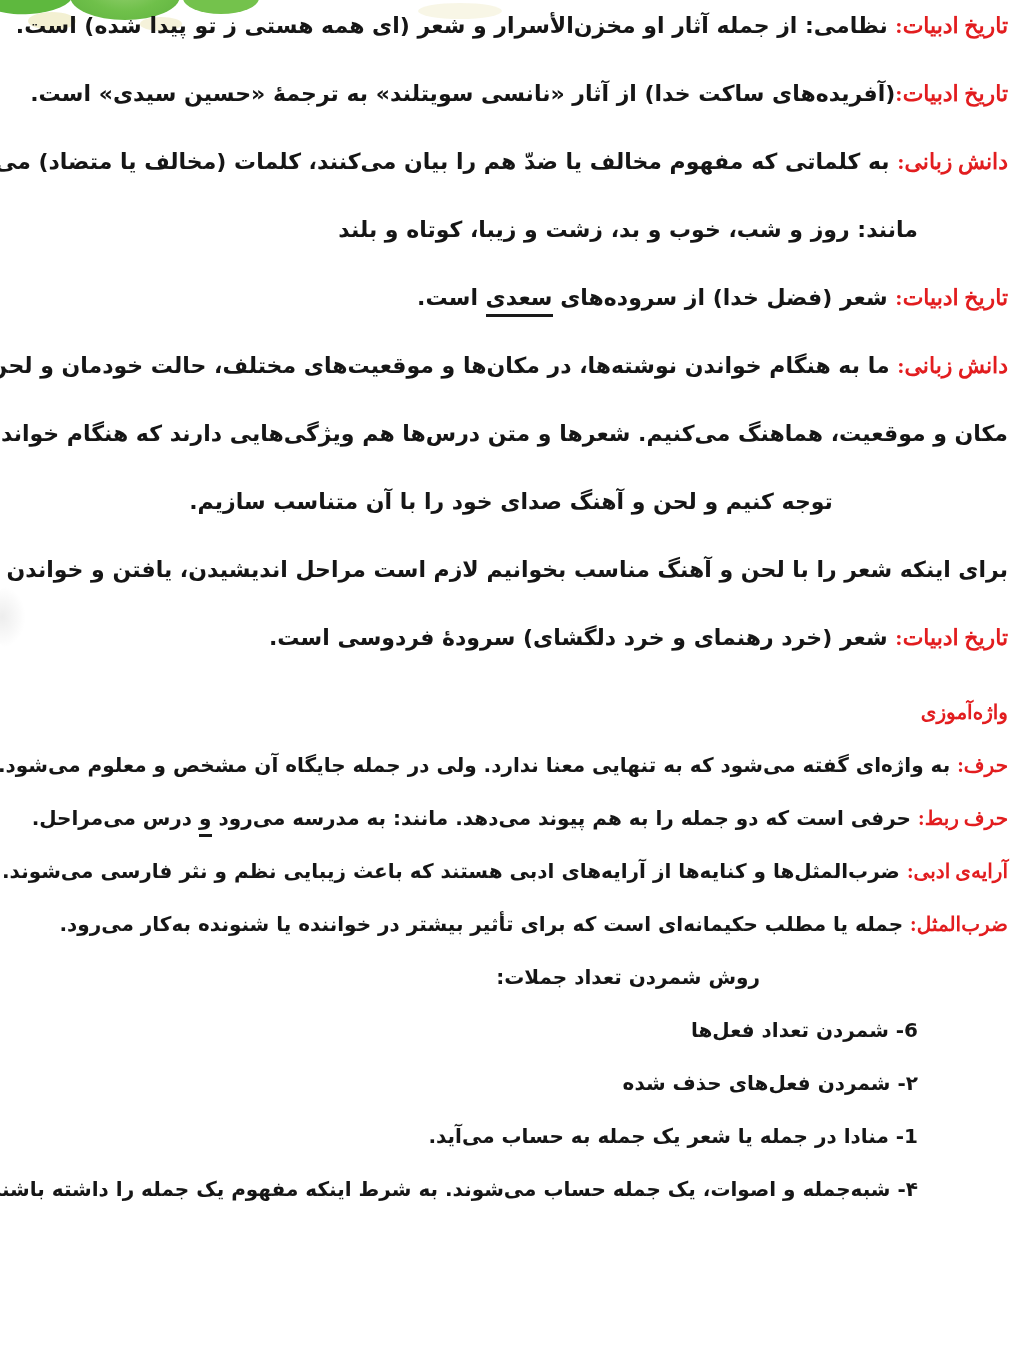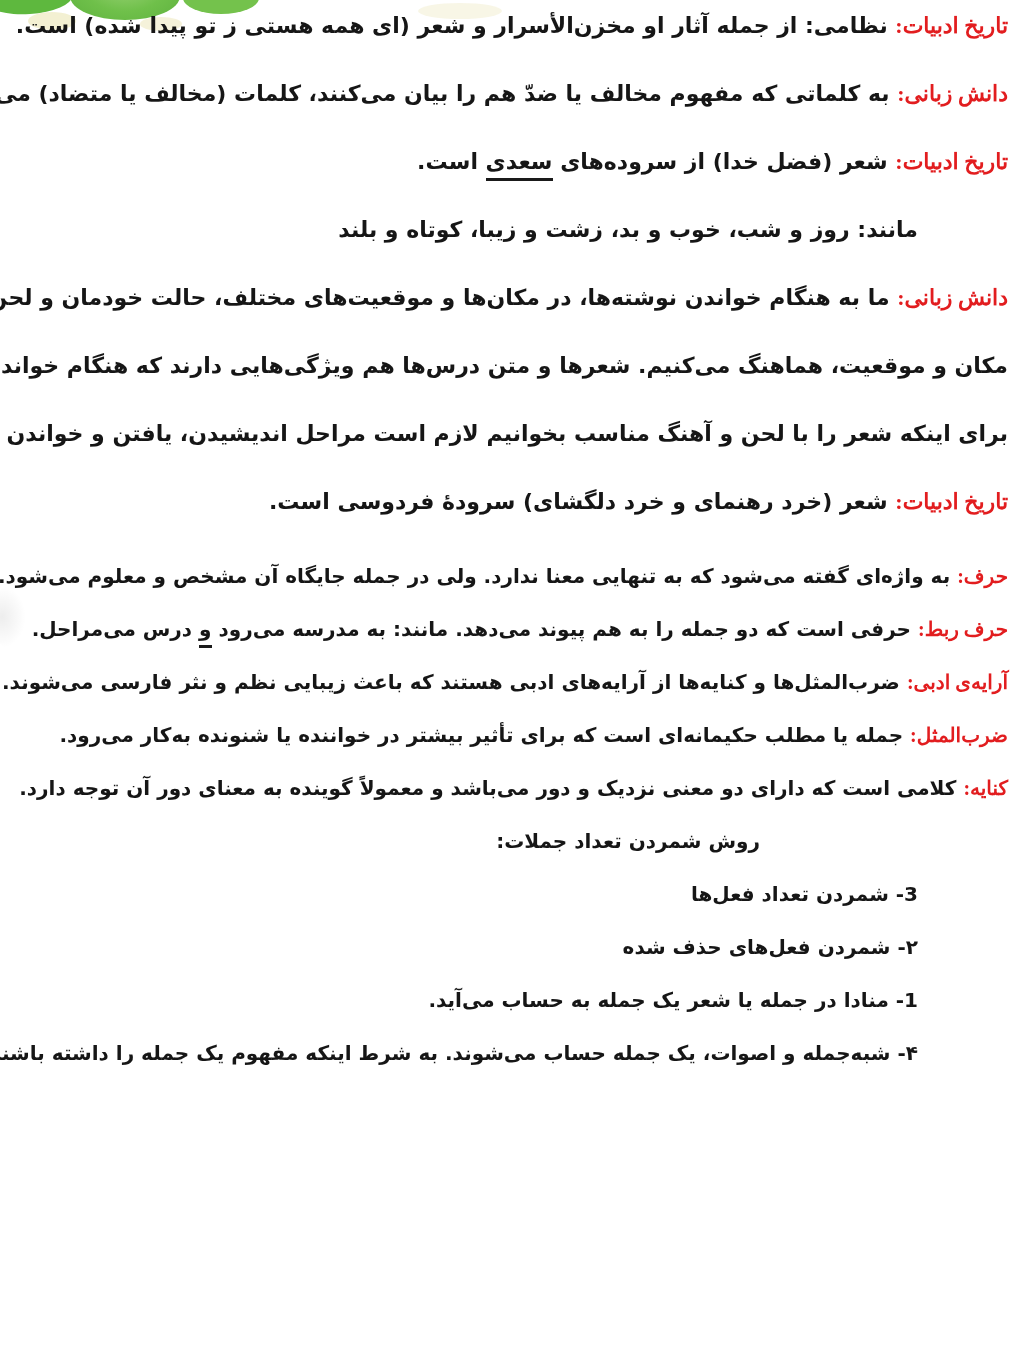--- a/index.html
+++ b/index.html
@@ -55,34 +55,36 @@
   <div class="deco d2"></div>
   <div class="deco d1"></div>
   <div class="deco d3"></div>
   <div class="deco c1"></div>
   <div class="deco c2"></div>
   <div class="deco c3"></div>
   <div class="smudge"></div>
   <main id="content" class="content">
       <section class="sec lead">
         <p class="line full"><span class="seg red">تاریخ ادبیات:</span><span class="seg"> نظامی: از جمله آثار او مخزن‌الأسرار و شعر (ای همه هستی ز تو پیدا شده) است.</span></p>
+        <p class="line full"><span class="seg red">تاریخ ادبیات:</span><span class="seg">(آفریده‌های ساکت خدا) از آثار «نانسی سویتلند» به ترجمهٔ «حسین سیدی» است.</span></p>
         <p class="line full"><span class="seg red">دانش زبانی:</span><span class="seg"> به کلماتی که مفهوم مخالف یا ضدّ هم را بیان می‌کنند، کلمات (مخالف یا متضاد) می‌گوییم.</span></p>
+        <p class="line indent-sm"><span class="seg">مانند: روز و شب، خوب و بد، زشت و زیبا، کوتاه و بلند</span></p>
         <p class="line full"><span class="seg red">تاریخ ادبیات:</span><span class="seg"> شعر (فضل خدا) از سروده‌های </span><span class="seg ul">سعدی</span><span class="seg"> است.</span></p>
-        <p class="line indent-sm"><span class="seg">مانند: روز و شب، خوب و بد، زشت و زیبا، کوتاه و بلند</span></p>
         <p class="line full"><span class="seg red">دانش زبانی:</span><span class="seg"> ما به هنگام خواندن نوشته‌ها، در مکان‌ها و موقعیت‌های مختلف، حالت خودمان و لحن صدایمان را با آن</span></p>
         <p class="line full"><span class="seg">مکان و موقعیت، هماهنگ می‌کنیم. شعرها و متن درس‌ها هم ویژگی‌هایی دارند که هنگام خواندن، باید به آن‌ها</span></p>
+        <p class="line centered"><span class="seg">توجه کنیم و لحن و آهنگ صدای خود را با آن متناسب سازیم.</span></p>
         <p class="line full"><span class="seg">برای اینکه شعر را با لحن و آهنگ مناسب بخوانیم لازم است مراحل اندیشیدن، یافتن و خواندن را تمرین کنیم.</span></p>
         <p class="line full"><span class="seg red">تاریخ ادبیات:</span><span class="seg"> شعر (خرد رهنمای و خرد دلگشای) سرودهٔ فردوسی است.</span></p>
       </section>
       <section class="sec compact">
+        <p class="line full"><span class="seg red">واژه‌آموزی</span></p>
         <p class="line full"><span class="seg red">حرف:</span><span class="seg"> به واژه‌ای گفته می‌شود که به تنهایی معنا ندارد. ولی در جمله جایگاه آن مشخص و معلوم می‌شود.</span></p>
         <p class="line full"><span class="seg red">حرف ربط:</span><span class="seg"> حرفی است که دو جمله را به هم پیوند می‌دهد. مانند: به مدرسه می‌رود </span><span class="seg ul">و</span><span class="seg"> درس می‌مراحل.</span></p>
         <p class="line full"><span class="seg red">آرایه‌ی ادبی:</span><span class="seg"> ضرب‌المثل‌ها و کنایه‌ها از آرایه‌های ادبی هستند که باعث زیبایی نظم و نثر فارسی می‌شوند.</span></p>
         <p class="line full"><span class="seg red">ضرب‌المثل:</span><span class="seg"> جمله یا مطلب حکیمانه‌ای است که برای تأثیر بیشتر در خواننده یا شنونده به‌کار می‌رود.</span></p>
-        <p class="line full"><span class="seg red">کنایه:</span><span class="seg"> کلامی است که دارای دو معنی نزدیک و دور می‌باشد و معمولاً گوینده به معنای دور آن توجه دارد.</span></p>
         <p class="line indent-lg"><span class="seg">روش شمردن تعداد جملات:</span></p>
-        <p class="line indent-sm"><span class="seg">3- شمردن تعداد فعل‌ها</span></p>
+        <p class="line indent-sm"><span class="seg">6- شمردن تعداد فعل‌ها</span></p>
         <p class="line indent-sm"><span class="seg">۲- شمردن فعل‌های حذف شده</span></p>
         <p class="line indent-sm"><span class="seg">1- منادا در جمله یا شعر یک جمله به حساب می‌آید.</span></p>
         <p class="line indent-sm"><span class="seg">۴- شبه‌جمله و اصوات، یک جمله حساب می‌شوند. به شرط اینکه مفهوم یک جمله را داشته باشند.</span></p>
       </section>
     </main>
 </div>
 
 </body></html>

